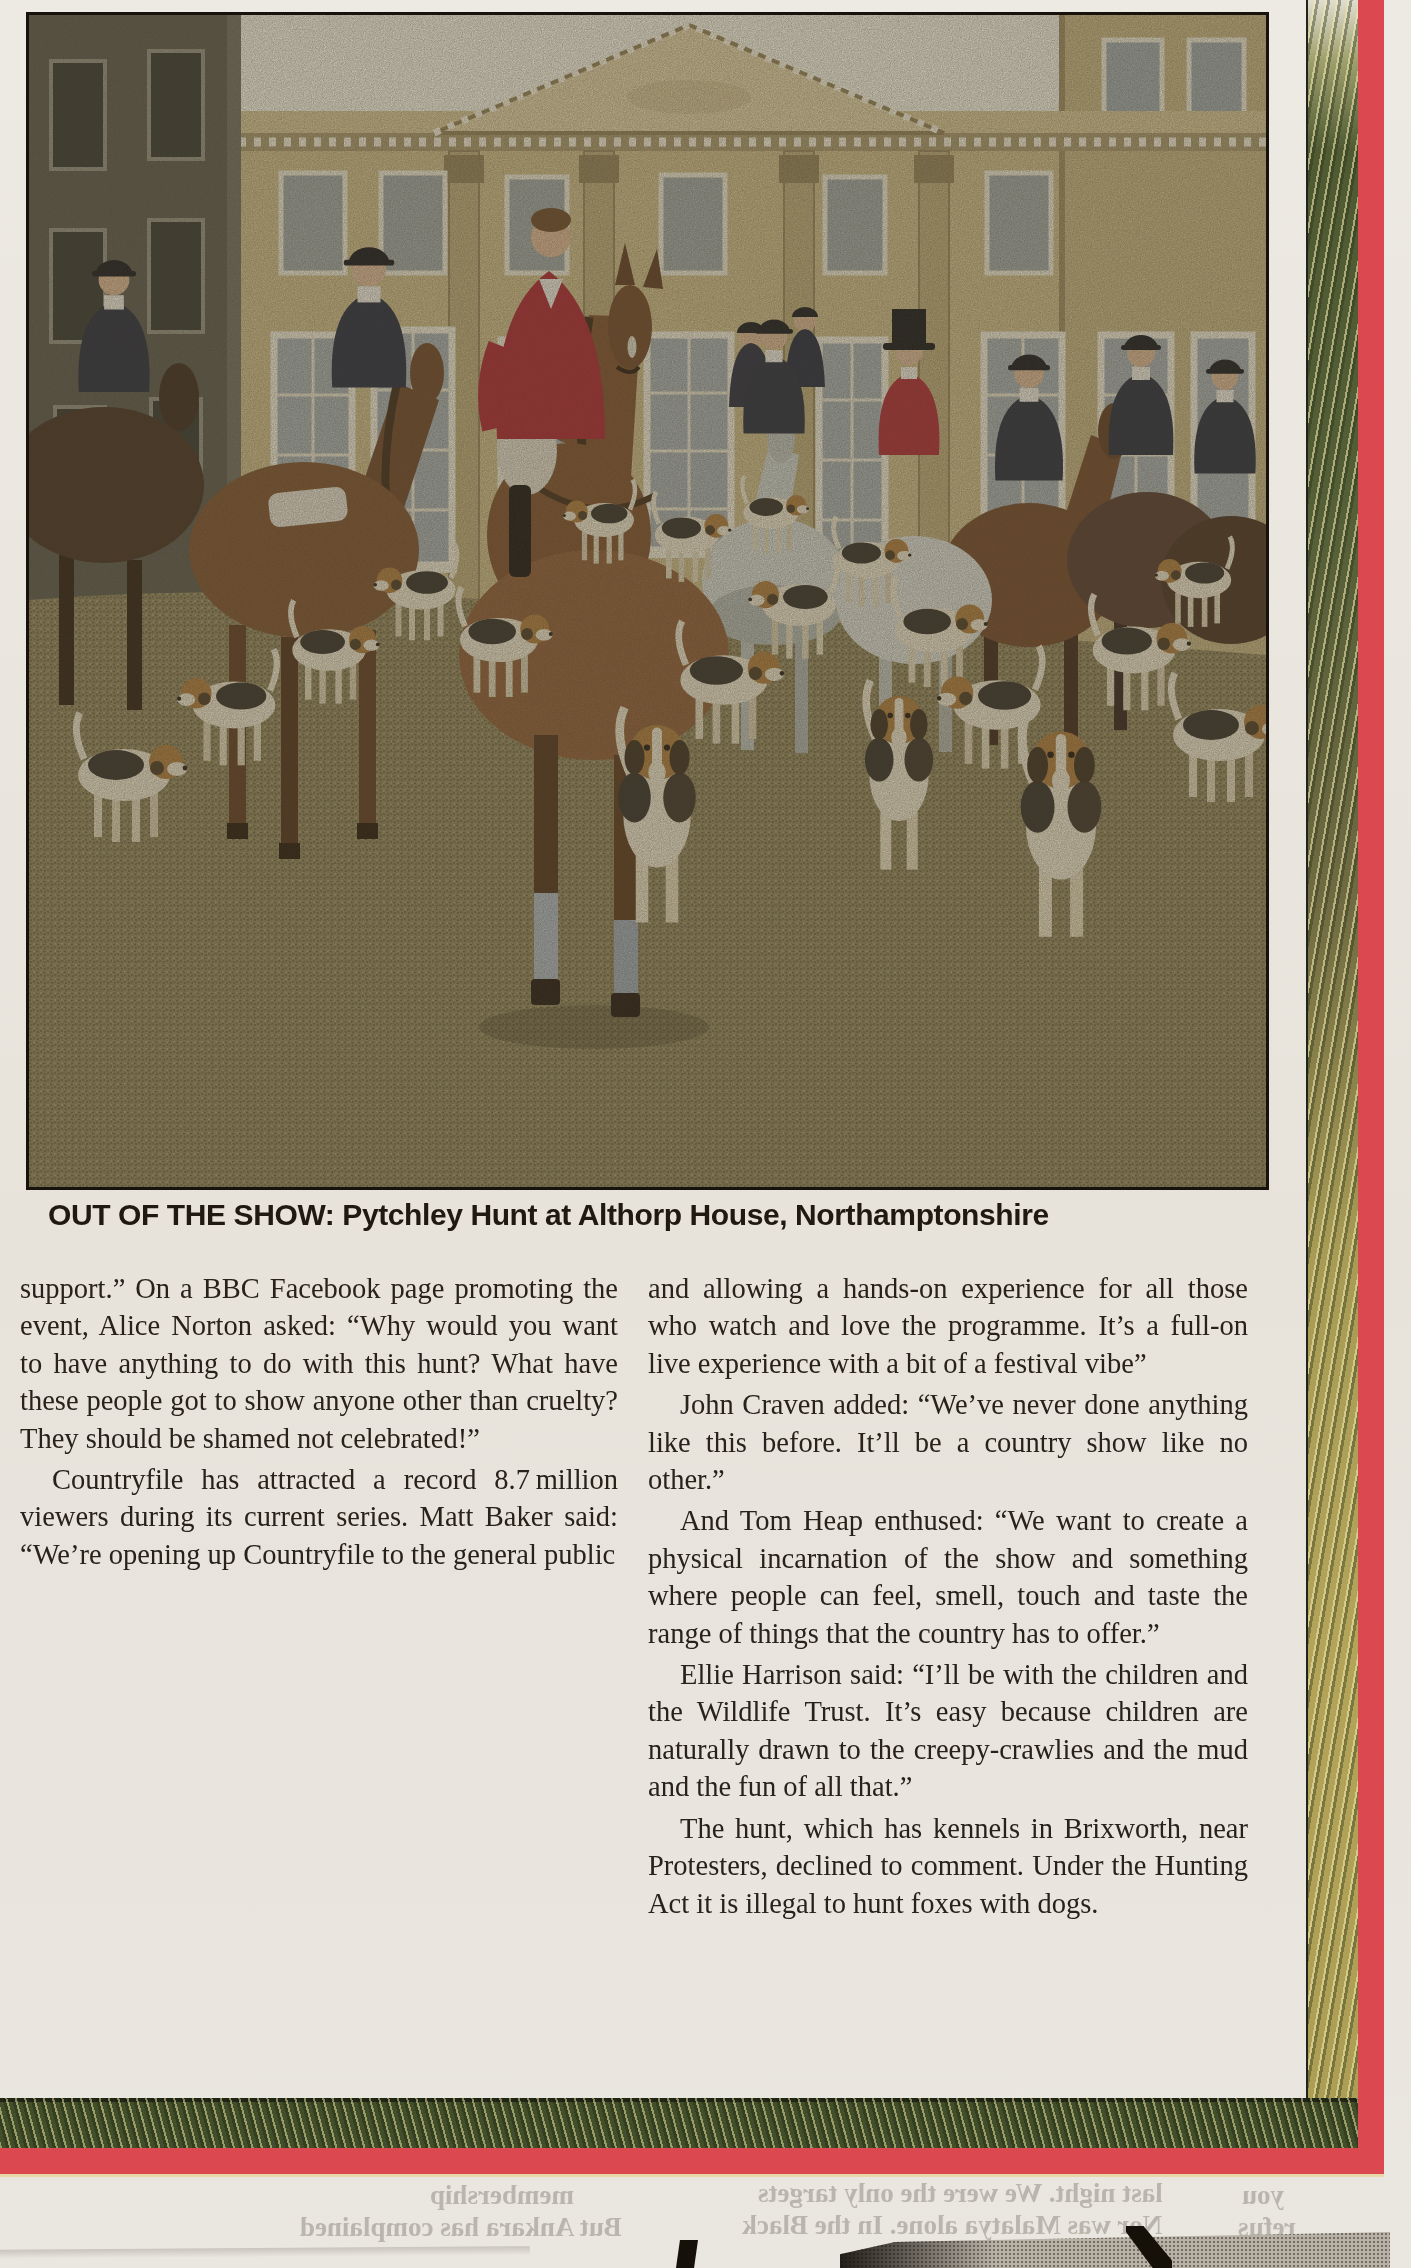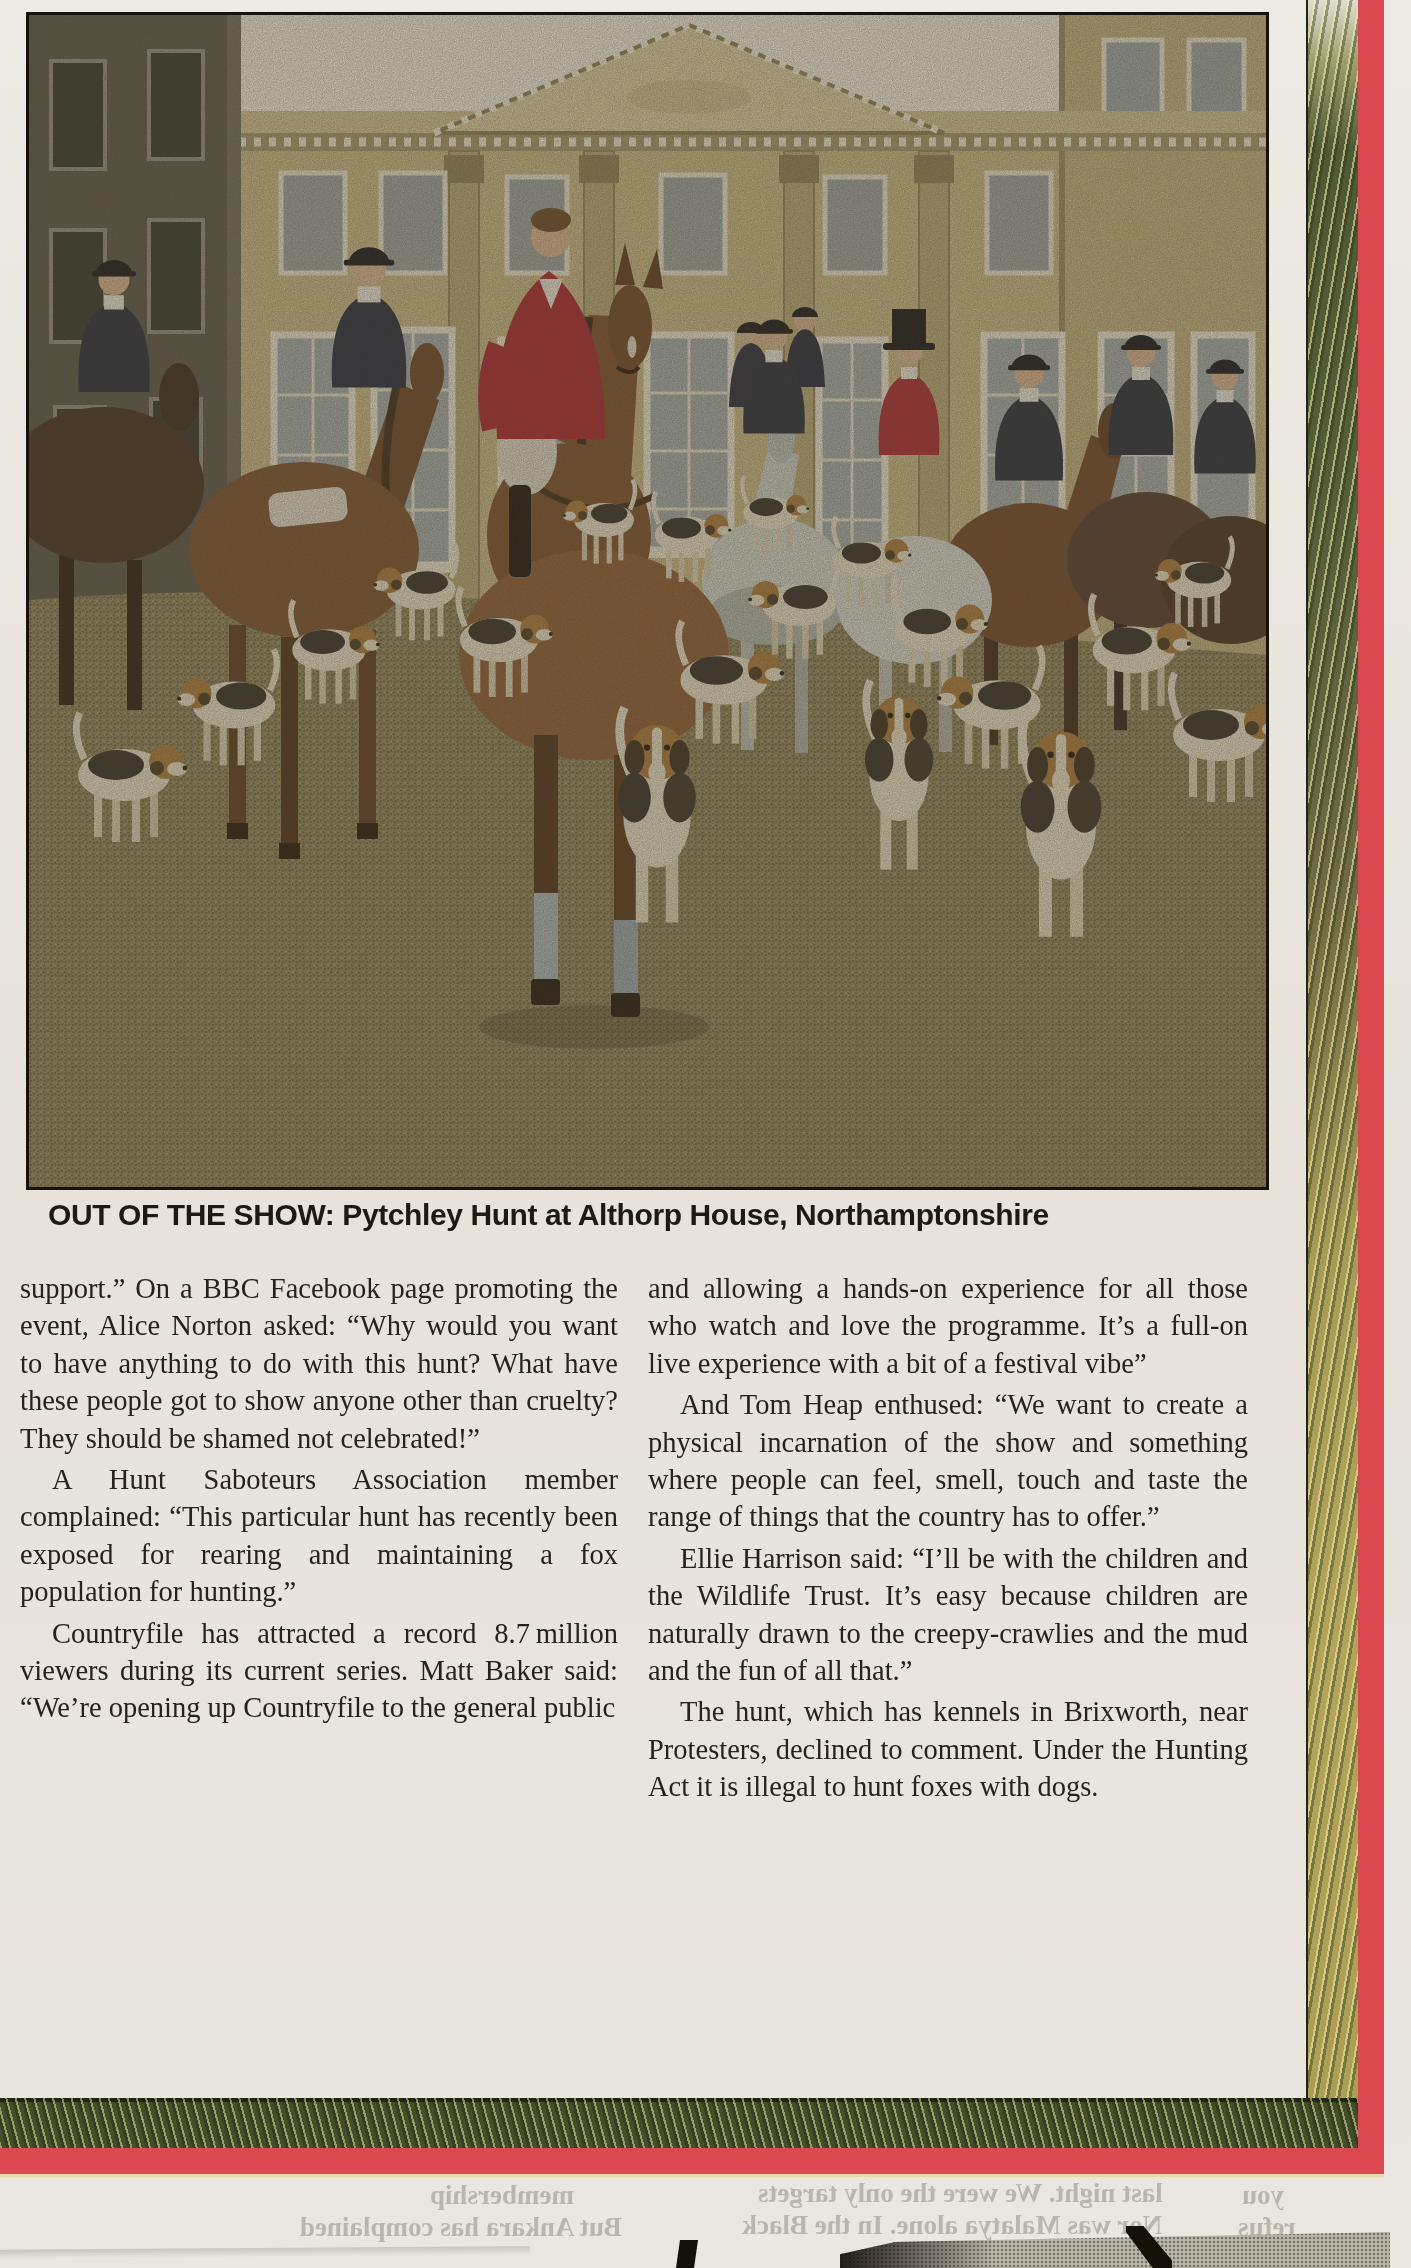--- a/index.html
+++ b/index.html
@@ -370,25 +370,25 @@
 
       <rect x="0" y="0" width="1237" height="1172" fill="#c8b070" opacity="0.07"></rect>
       <rect x="0" y="0" width="1237" height="1172" filter="url(#grain)" opacity="0.5"></rect>
     </svg>
   </div>
 
   <div class="caption">OUT OF THE SHOW: Pytchley Hunt at Althorp House, Northamptonshire</div>
 
   <div class="col col-left" id="col-left">
       <p class="cont">support.” On a BBC Facebook page promoting the event, Alice Norton asked: “Why would you want to have anything to do with this hunt? What have these people got to show anyone other than cruelty? They should be shamed not celebrated!”</p>
-      <p>A Hunt Saboteurs Association member complained: “This particular hunt has recently been exposed for rearing and maintaining a fox population for hunting.”</p>
       <p>Countryfile has attracted a record 8.7 million viewers during its current series. Matt Baker said: “We’re opening up Countryfile to the general public</p>
     </div>
   <div class="col col-right" id="col-right">
       <p class="cont">and allowing a hands-on experience for all those who watch and love the programme. It’s a full-on live experience with a bit of a festival vibe”</p>
+      <p>John Craven added: “We’ve never done anything like this before. It’ll be a country show like no other.”</p>
       <p>And Tom Heap enthused: “We want to create a physical incarnation of the show and something where people can feel, smell, touch and taste the range of things that the country has to offer.”</p>
       <p>Ellie Harrison said: “I’ll be with the children and the Wildlife Trust. It’s easy because children are naturally drawn to the creepy-crawlies and the mud and the fun of all that.”</p>
       <p>The hunt, which has kennels in Brixworth, near Protesters, declined to comment. Under the Hunting Act it is illegal to hunt foxes with dogs.</p>
     </div>
 
   <div class="strip-right-grass"></div>
   <div class="strip-right-red"></div>
   <div class="strip-bottom-grass"></div>
   <div class="strip-bottom-red"></div>
   <div class="gold-line"></div>

